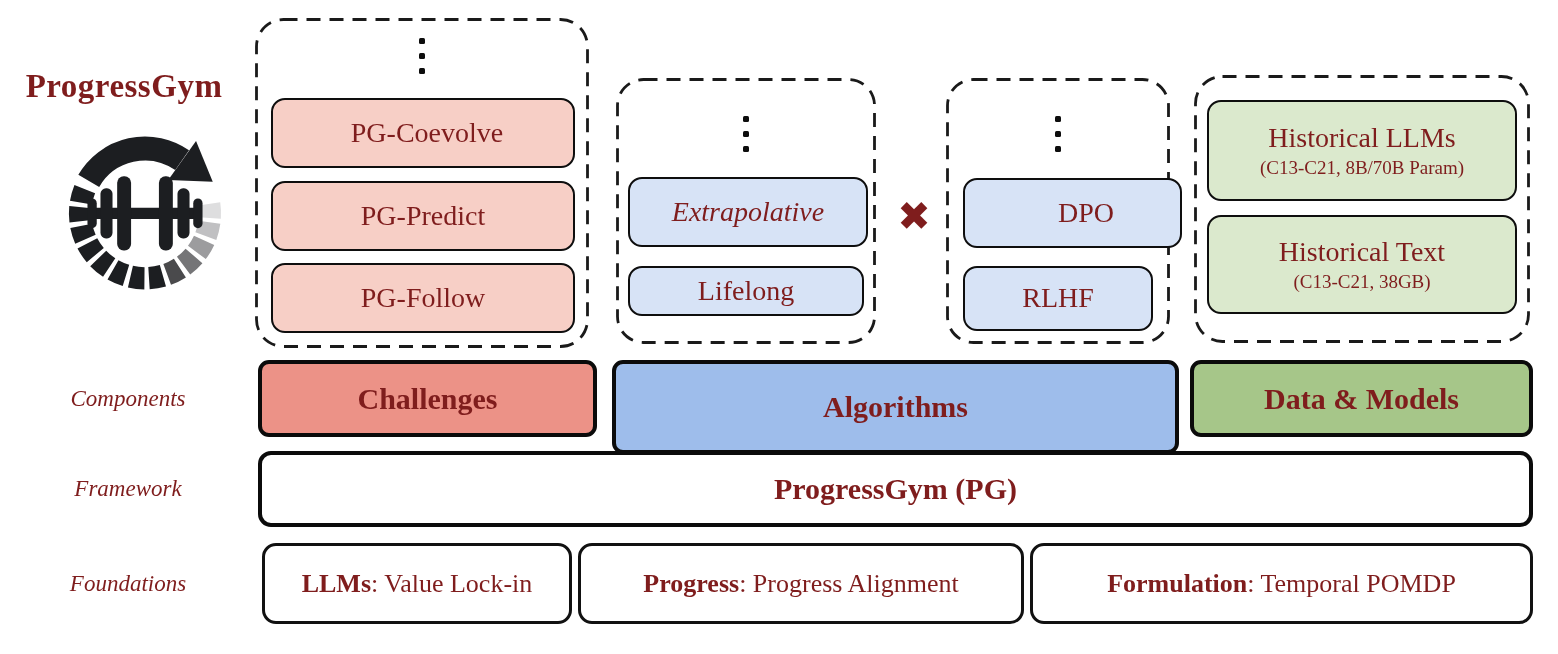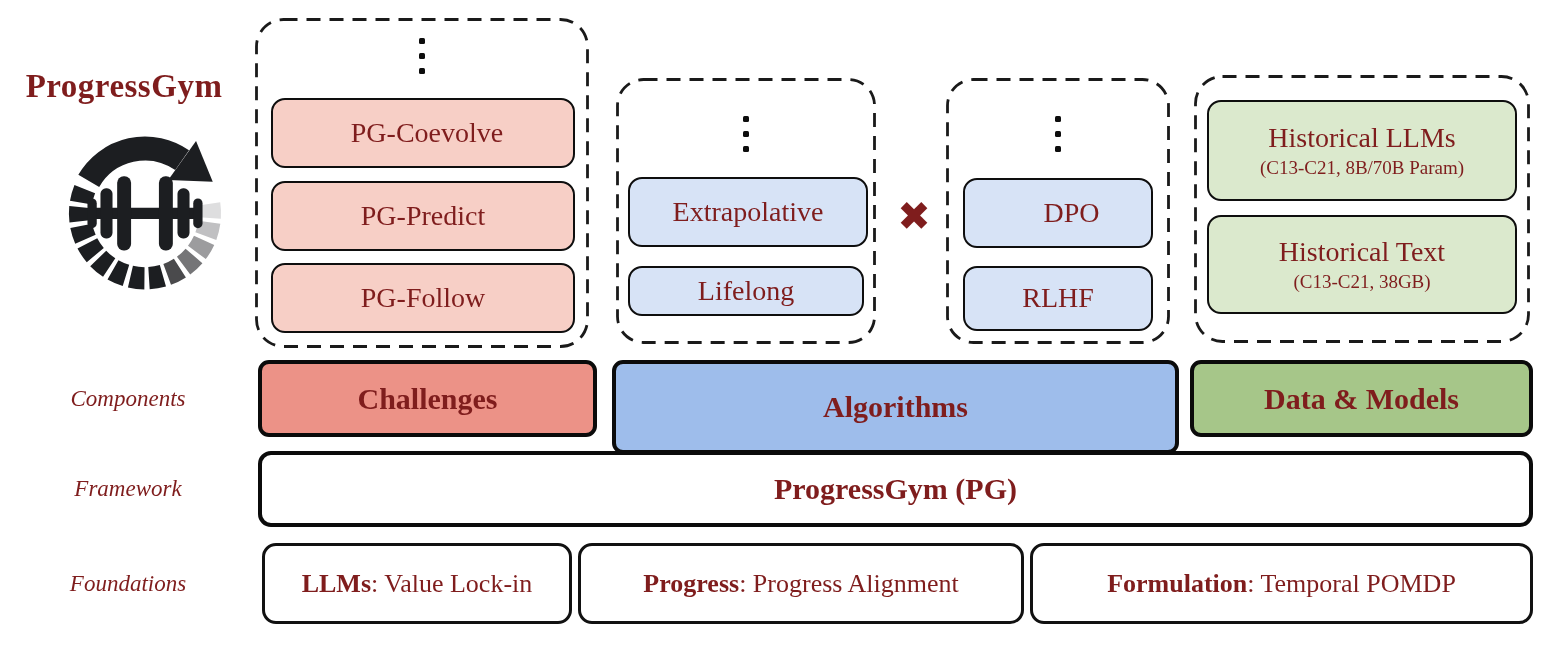--- a/index.html
+++ b/index.html
@@ -105,40 +105,40 @@
 
   <div class="dash-group" style="left:616px; top:78px; width:260px; height:266px;">
     <svg class="dash-border" width="260" height="266">
       <rect x="1.5" y="1.5" width="257" height="263" rx="26" fill="none" stroke="#1a1a1a" stroke-width="2.8" stroke-dasharray="14 9"></rect>
     </svg>
     <div class="vdots" style="top:38px;">
         <i></i>
         <i></i>
         <i></i>
       </div>
-    <div class="pill lblue" style="left:12px; top:99px; width:240px; height:70px;">
+    <div class="pill lblue" style="left:12px; top:99px; width:240px; height:70px;font-style:italic;">
       <span>Extrapolative</span>
     </div>
     <div class="pill lblue" style="left:12px; top:188px; width:236px; height:50px;">
       <span>Lifelong</span>
     </div>
   </div>
 
   <div class="cross" style="left:886px; top:196px; width:56px;">✖</div>
 
   <div class="dash-group" style="left:946px; top:78px; width:224px; height:266px;">
     <svg class="dash-border" width="224" height="266">
       <rect x="1.5" y="1.5" width="221" height="263" rx="26" fill="none" stroke="#1a1a1a" stroke-width="2.8" stroke-dasharray="14 9"></rect>
     </svg>
     <div class="vdots" style="top:38px;">
         <i></i>
         <i></i>
         <i></i>
       </div>
-    <div class="pill lblue" style="left:17px; top:100px; width:190px; height:70px;padding-left:27px;">
+    <div class="pill lblue" style="left:17px; top:100px; width:219px; height:70px;padding-left:27px;">
       <span>DPO</span>
     </div>
     <div class="pill lblue" style="left:17px; top:188px; width:190px; height:65px;">
       <span>RLHF</span>
     </div>
   </div>
 
   <div class="dash-group" style="left:1194px; top:75px; width:336px; height:268px;">
     <svg class="dash-border" width="336" height="268">
       <rect x="1.5" y="1.5" width="333" height="265" rx="27" fill="none" stroke="#1a1a1a" stroke-width="2.8" stroke-dasharray="14 9"></rect>

